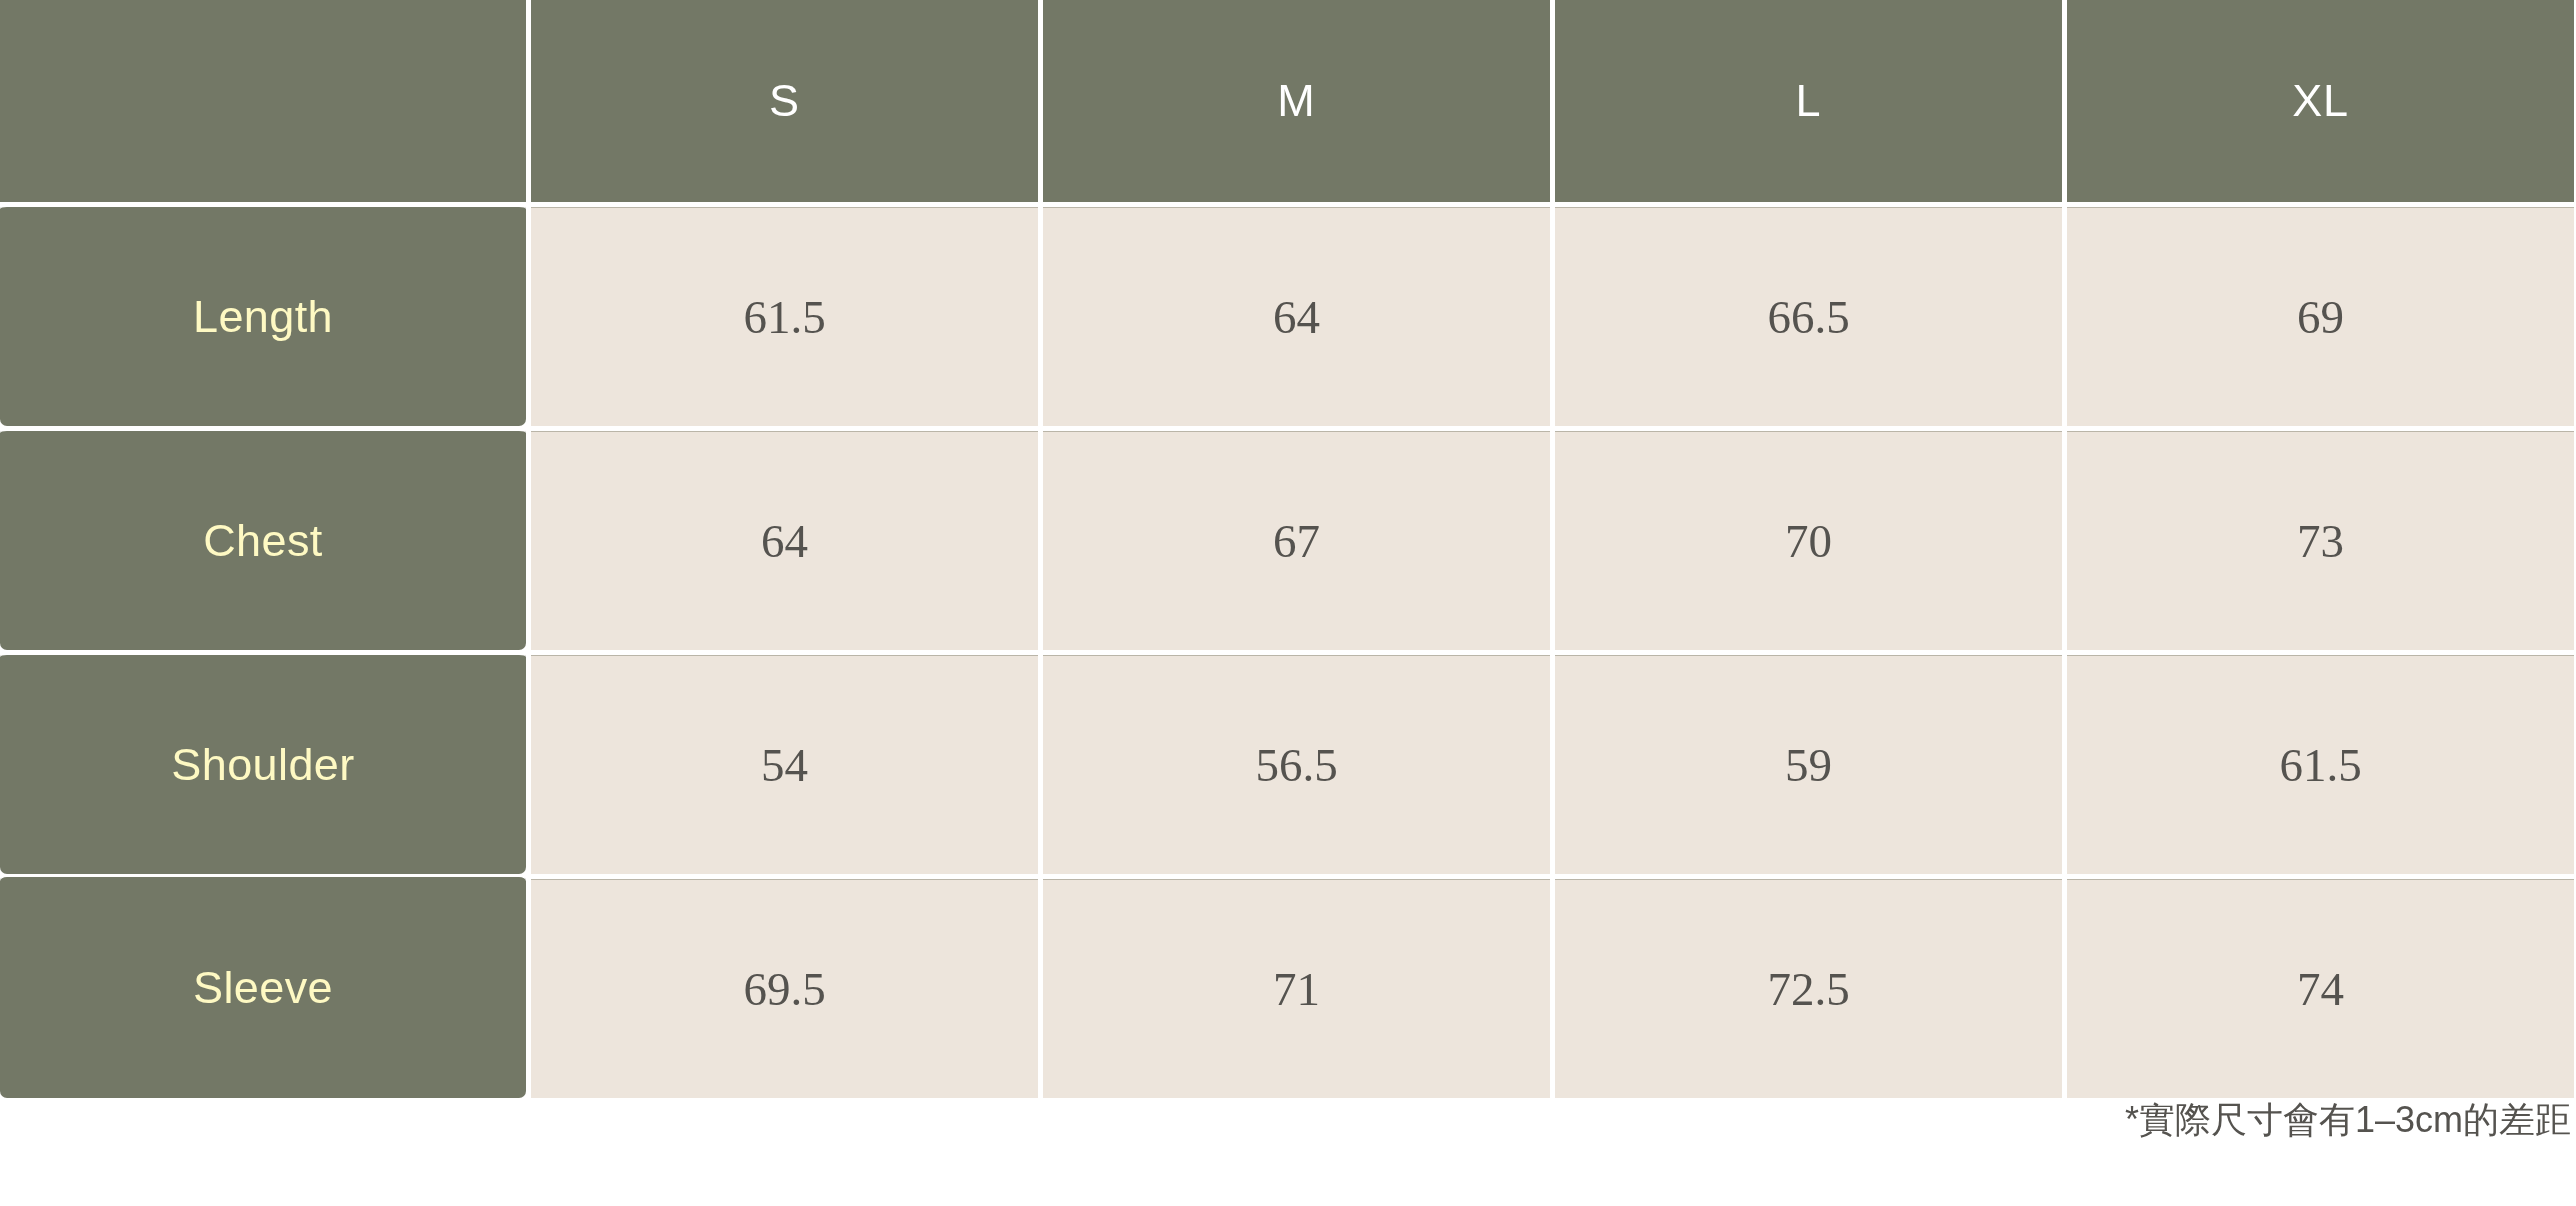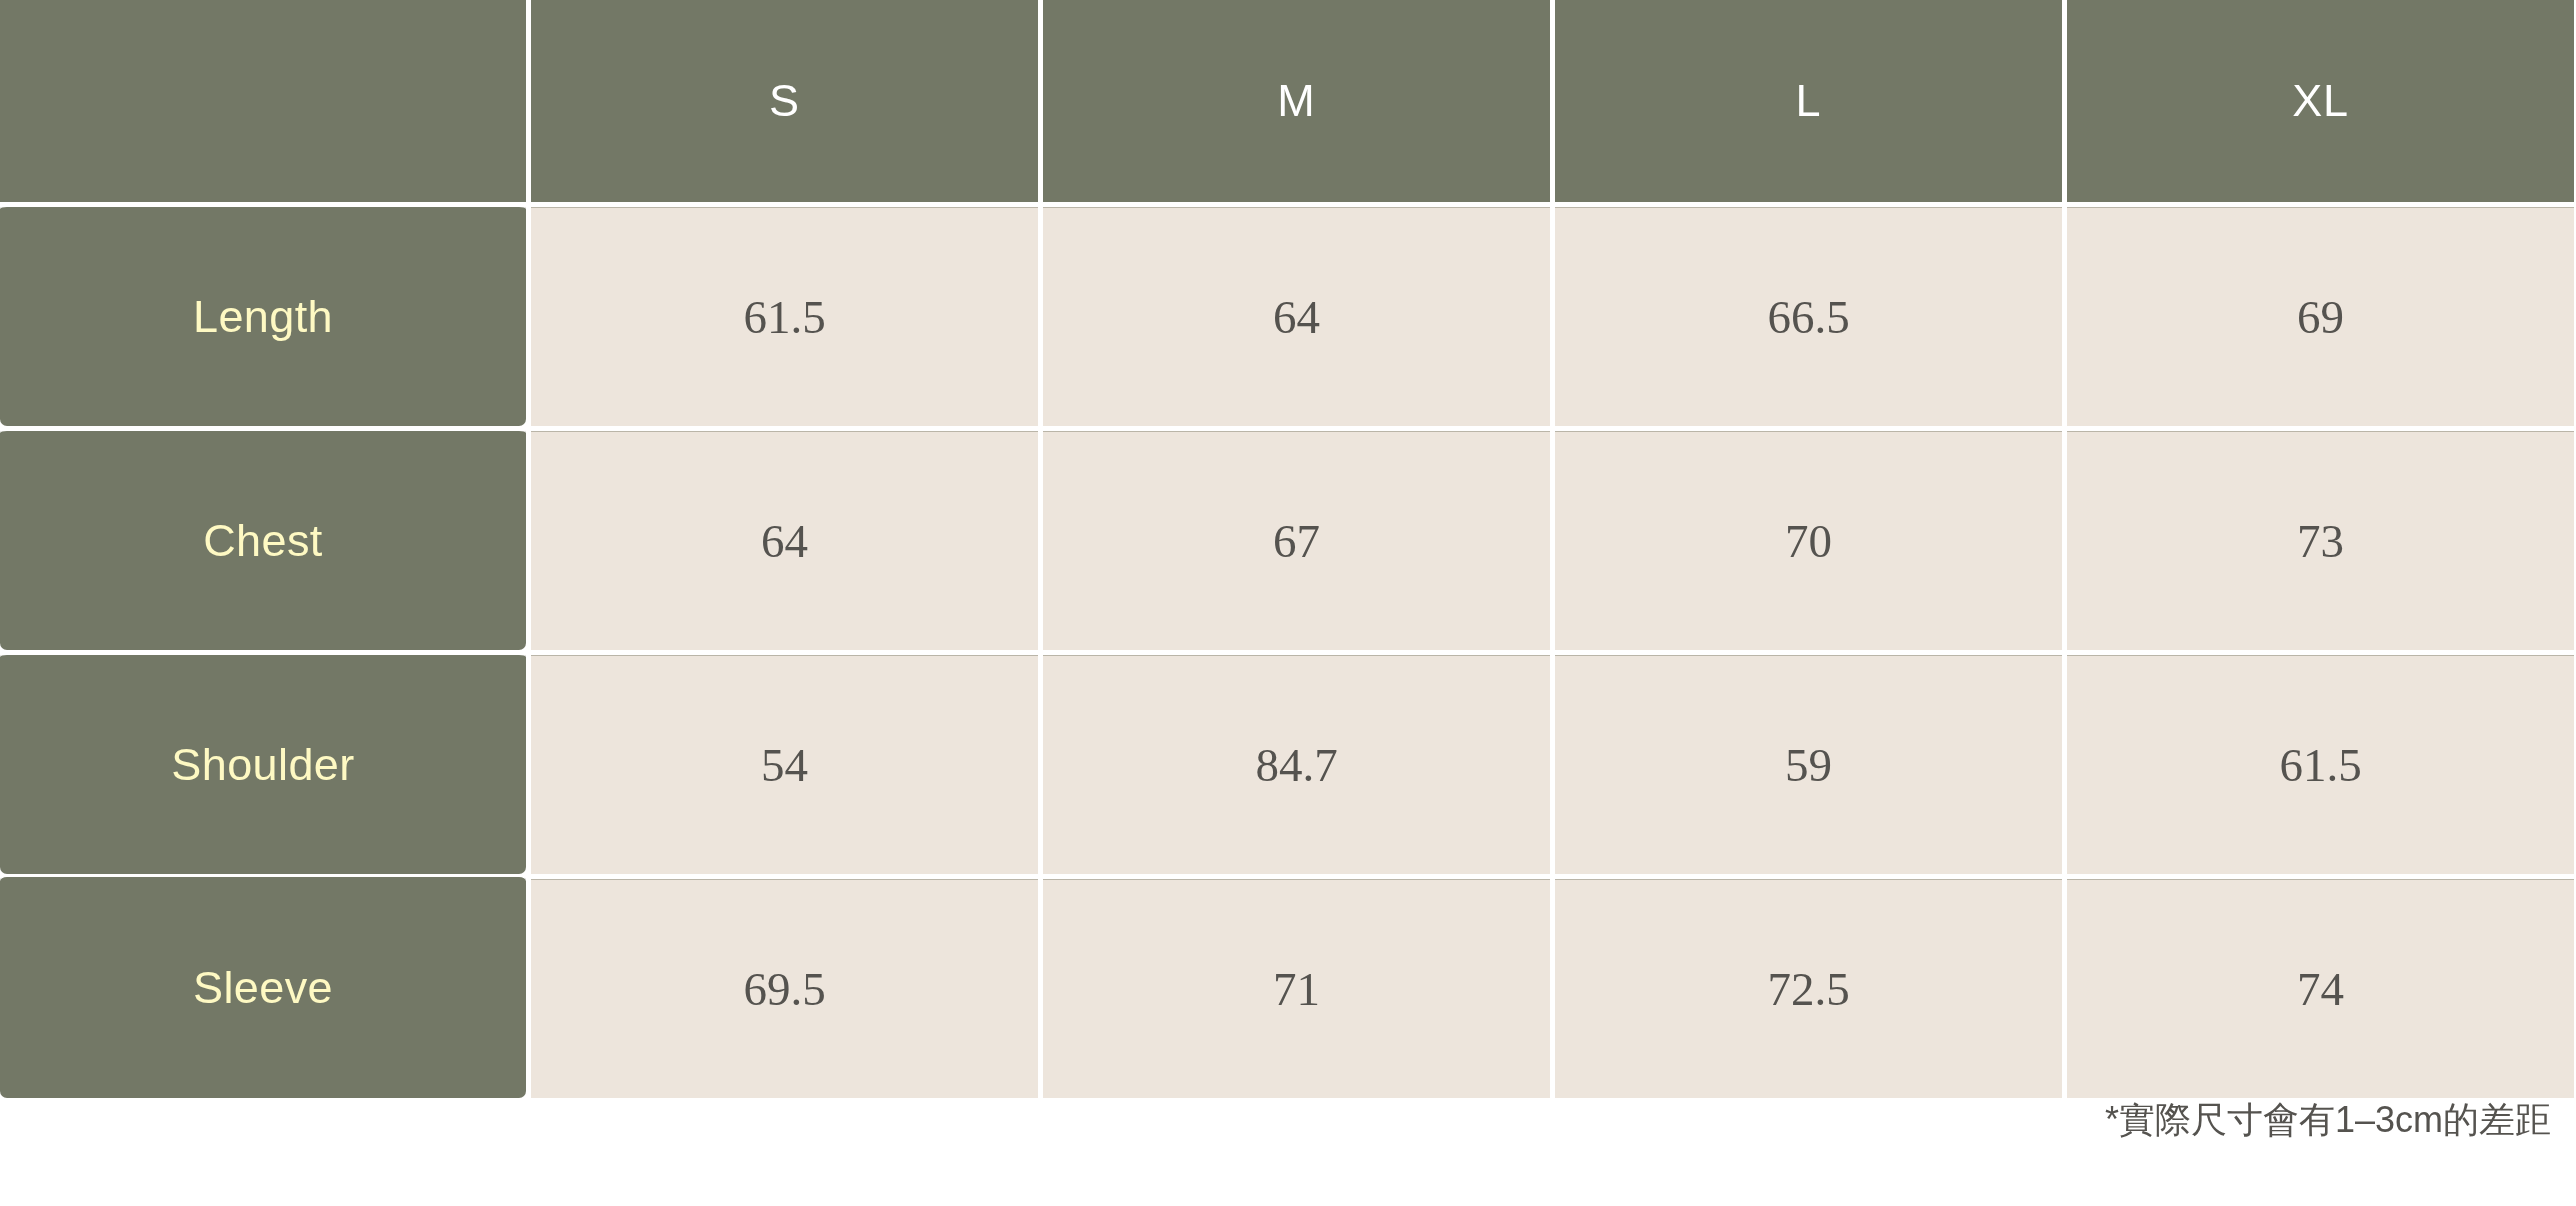--- a/index.html
+++ b/index.html
@@ -86,20 +86,21 @@
     font-family: Liberation Serif, serif;
   }
 
   
   .footnote-wrap {
     position: absolute;
     left: 0;
     top: 1096px;
     width: 2551px;
     text-align: right;
+    padding-left: 20px;
   }
   .footnote {
     display: inline-block;
     color: #55534F;
     font-size: 36px;
     letter-spacing: 0px;
     white-space: nowrap;
   }
 </style>
 </head>
@@ -140,21 +141,21 @@
         <td class="row-label">Chest</td>
         <td class="data-cell">64</td>
         <td class="data-cell">67</td>
         <td class="data-cell">70</td>
         <td class="data-cell">73</td>
       </tr>
 
       <tr>
         <td class="row-label">Shoulder</td>
         <td class="data-cell">54</td>
-        <td class="data-cell">84.7</td>
+        <td class="data-cell">56.5</td>
         <td class="data-cell">59</td>
         <td class="data-cell">61.5</td>
       </tr>
 
       <tr>
         <td class="row-label thin-rule">Sleeve</td>
         <td class="data-cell">69.5</td>
         <td class="data-cell">71</td>
         <td class="data-cell">72.5</td>
         <td class="data-cell">74</td>

